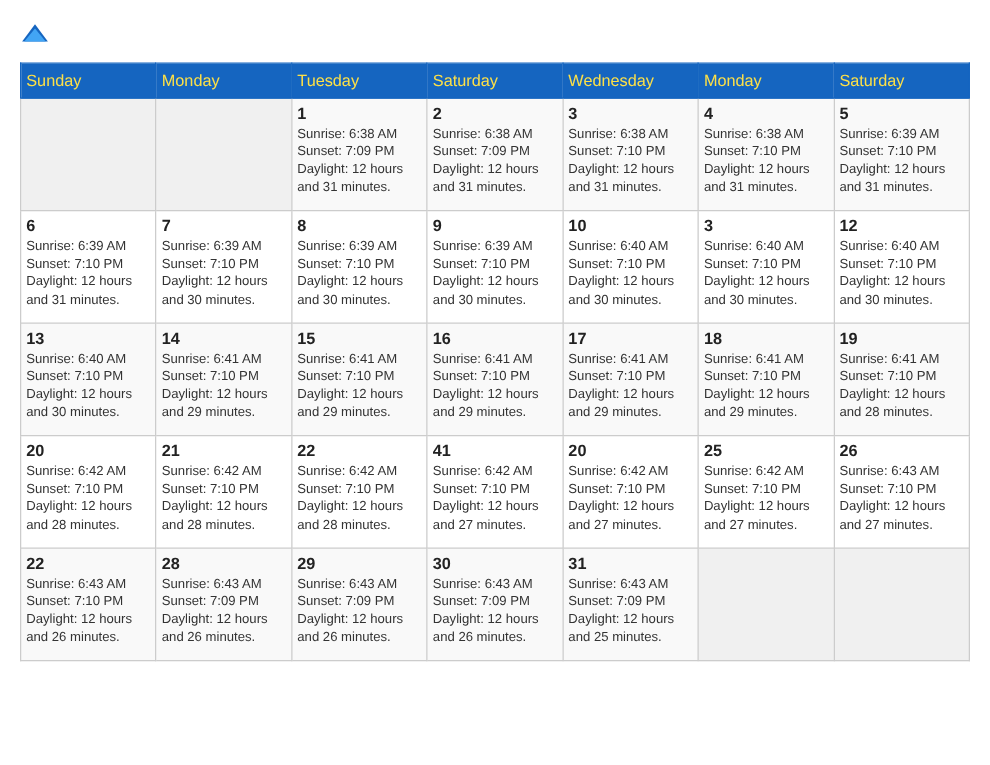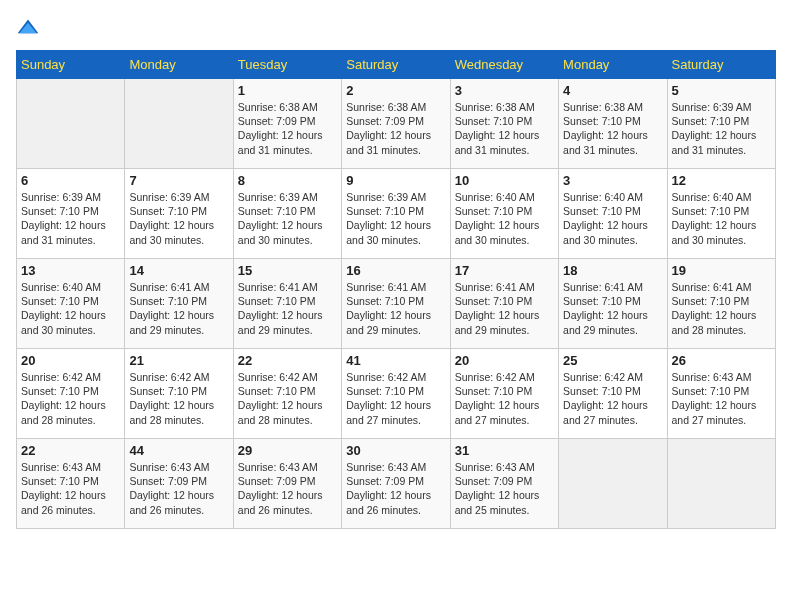--- a/index.html
+++ b/index.html
@@ -296,21 +296,21 @@
         </td>
       </tr>
       <tr>
         <td>
           <span class="day-num">22</span>
           <div class="day-info">Sunrise: 6:43 AM
 Sunset: 7:10 PM
 Daylight: 12 hours and 26 minutes.</div>
         </td>
         <td>
-          <span class="day-num">44</span>
+          <span class="day-num">28</span>
           <div class="day-info">Sunrise: 6:43 AM
 Sunset: 7:09 PM
 Daylight: 12 hours and 26 minutes.</div>
         </td>
         <td>
           <span class="day-num">29</span>
           <div class="day-info">Sunrise: 6:43 AM
 Sunset: 7:09 PM
 Daylight: 12 hours and 26 minutes.</div>
         </td>

